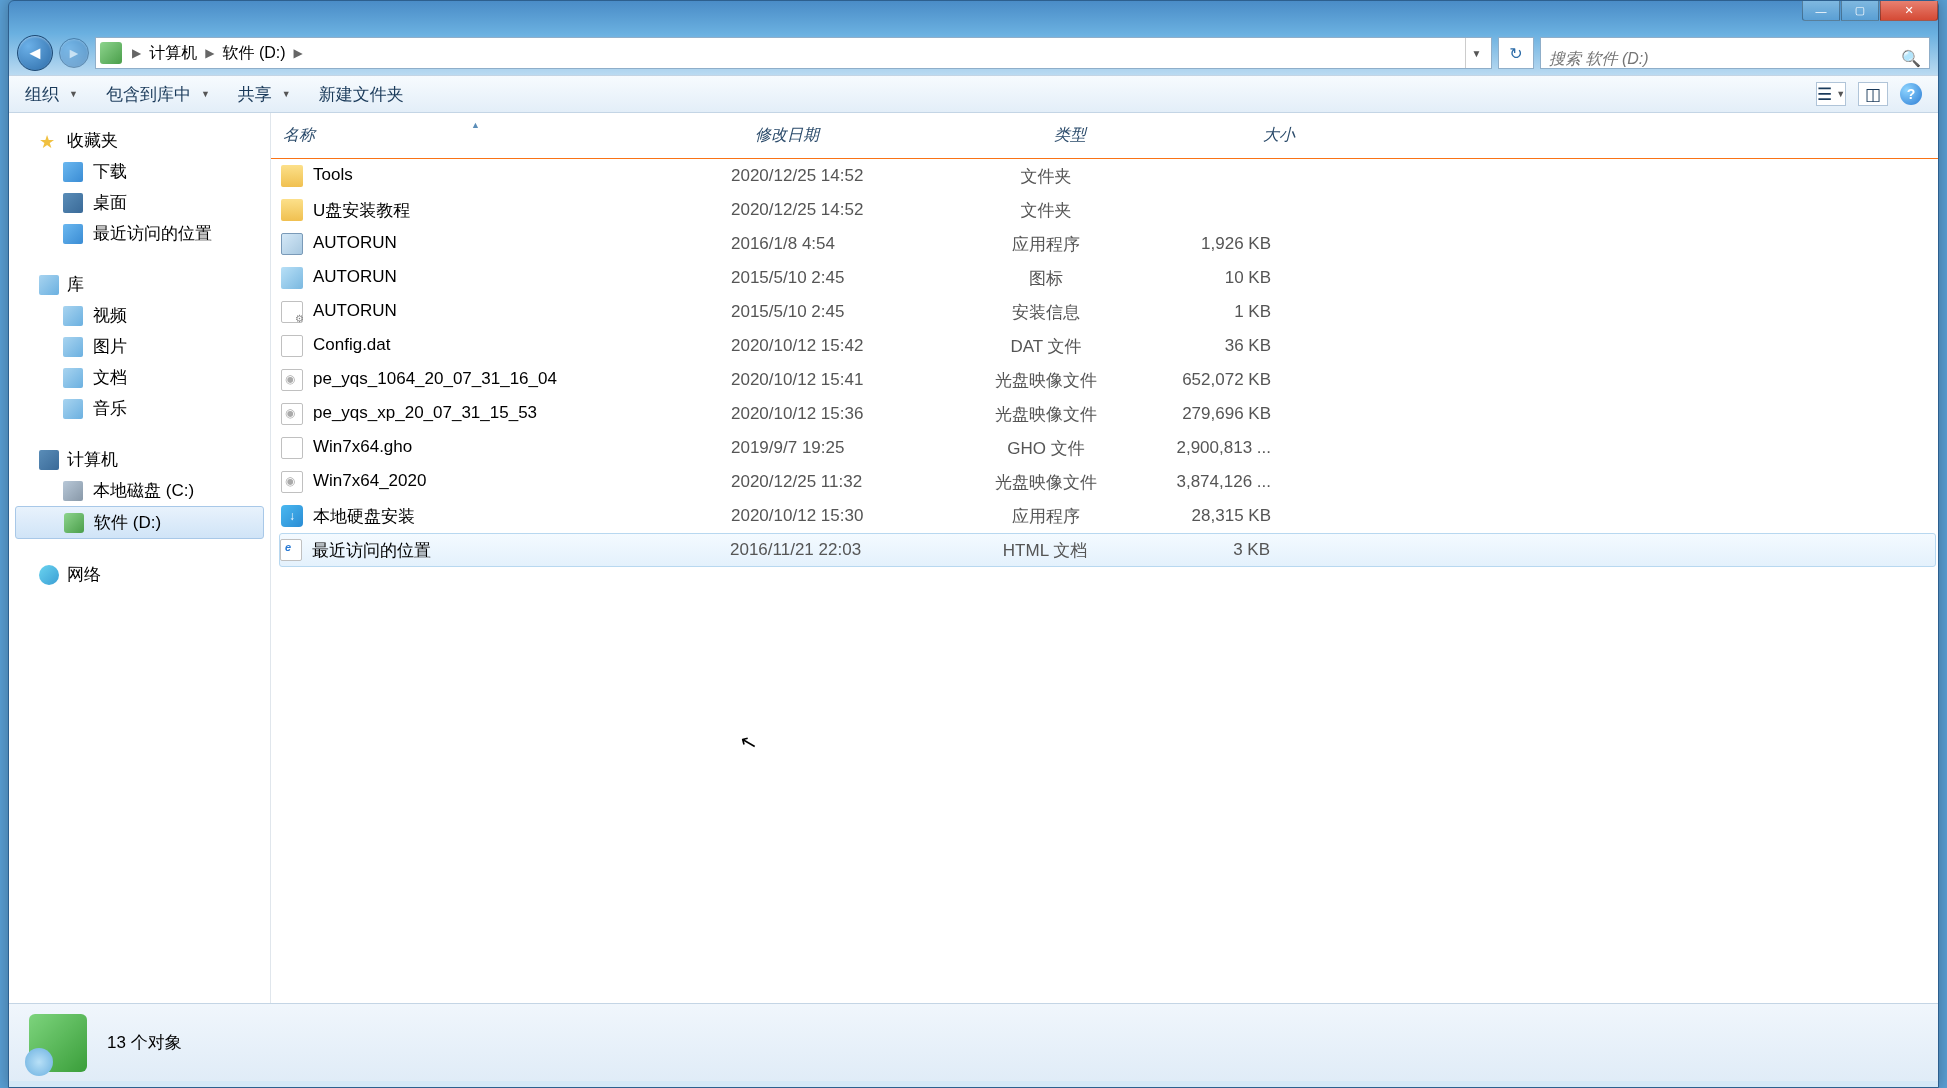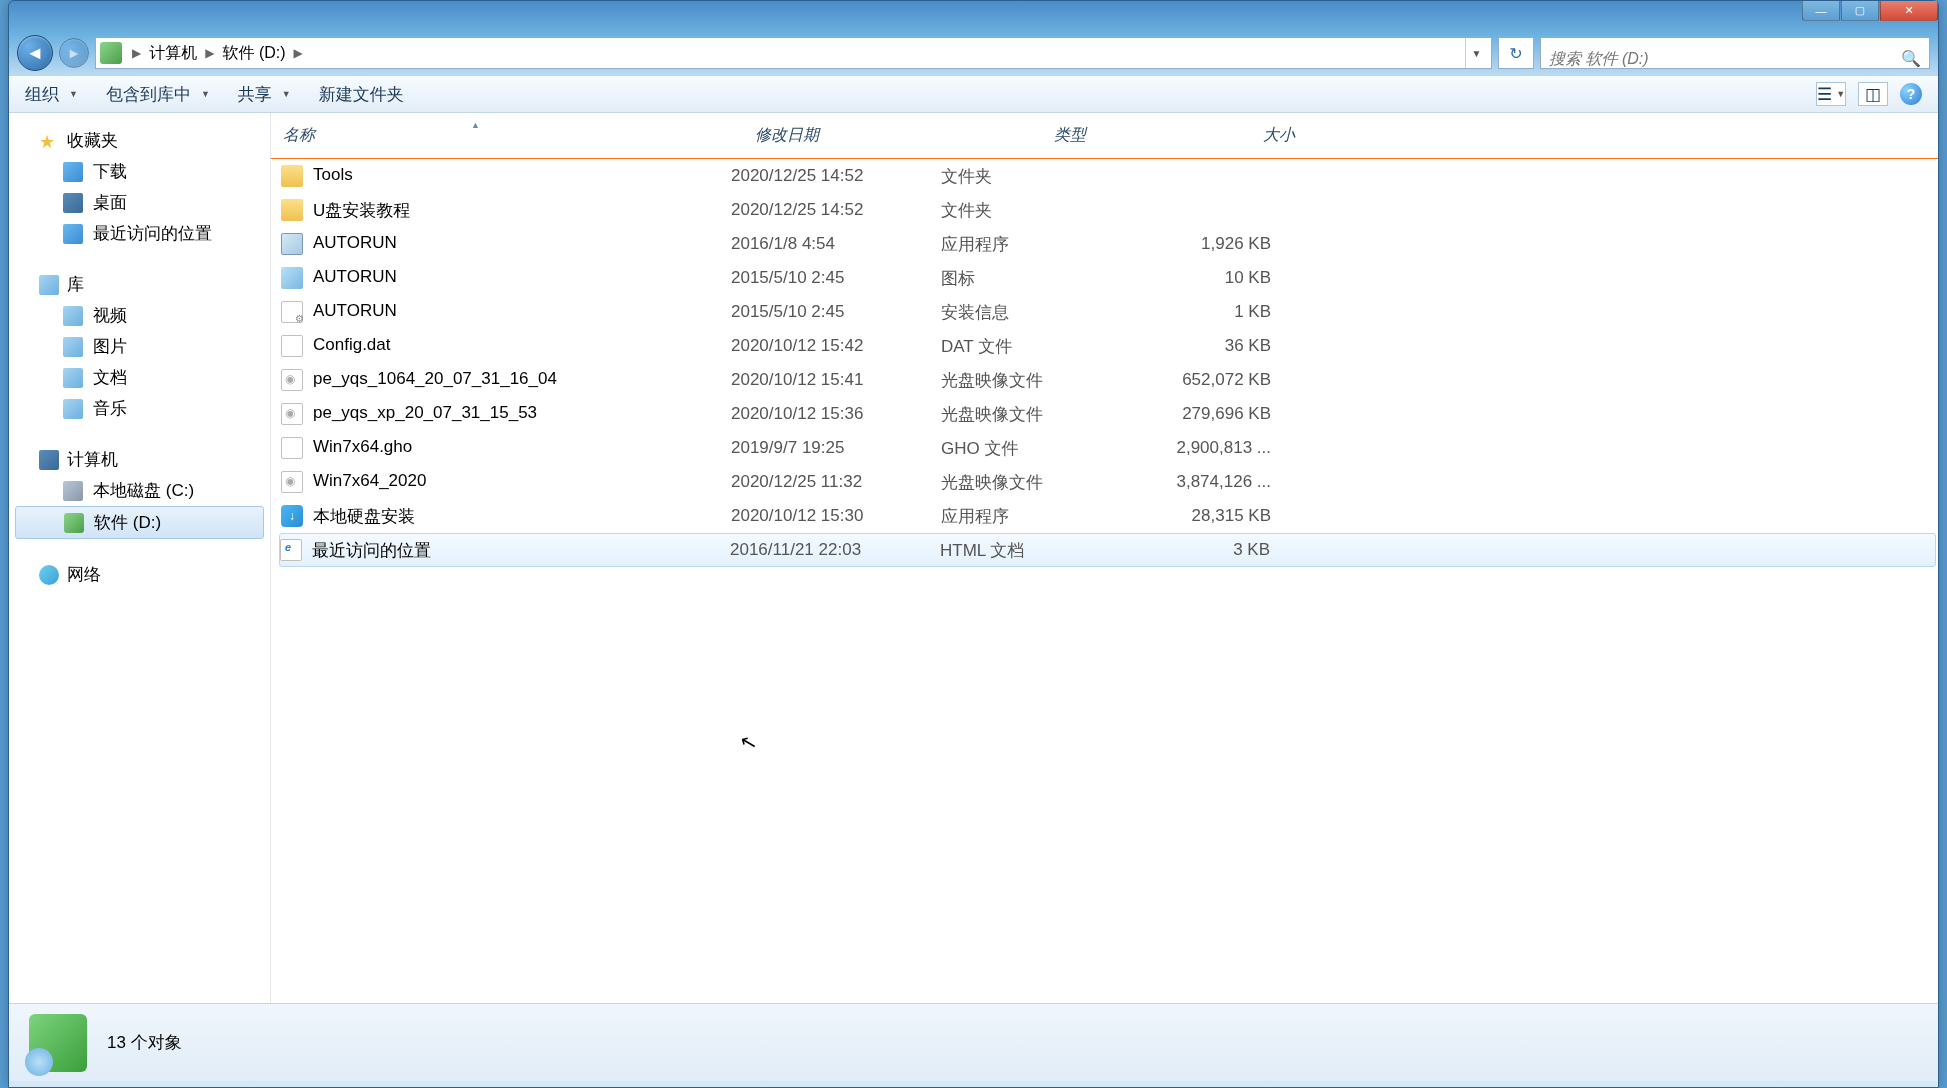--- a/index.html
+++ b/index.html
@@ -215,21 +215,21 @@
 .fi-dat { background: #fff; border: 1px solid #c0c0c0; border-radius: 2px; }
 .fi-iso { background: #fff; border: 1px solid #c0c0c0; border-radius: 2px; position: relative; }
 .fi-iso::after { content: "◉"; position: absolute; top: 2px; left: 3px; font-size: 12px; color: #aaa; }
 .fi-blue { background: linear-gradient(135deg, #4ab8f0, #2a8cd4); border-radius: 4px; color: #fff; font-size: 12px; }
 .fi-txt { background: #fff; border: 1px solid #c0c0c0; border-radius: 2px; }
 .fi-html { background: #fff; border: 1px solid #c0c0c0; border-radius: 2px; position: relative; }
 .fi-html::after { content: "e"; position: absolute; top: 1px; left: 4px; font-size: 11px; color: #2a7ad4; font-style: italic; font-weight: bold; }
 
 .fr-name { width: 450px; display: flex; }
 .fr-date { width: 210px; color: #555; }
-.fr-type { width: 210px; color: #555; }
+.fr-type { width: 210px; color: #555; text-align: center; }
 .fr-size { width: 140px; text-align: right; color: #555; padding-right: 20px; }
 
 .statusbar {
   height: 78px;
   background: linear-gradient(to bottom, #f0f6fc, #e0ecf7);
   border-top: 1px solid #c4d5e5;
   display: flex; align-items: center;
   padding: 0 20px; gap: 20px;
   font-size: 17px;
 }

